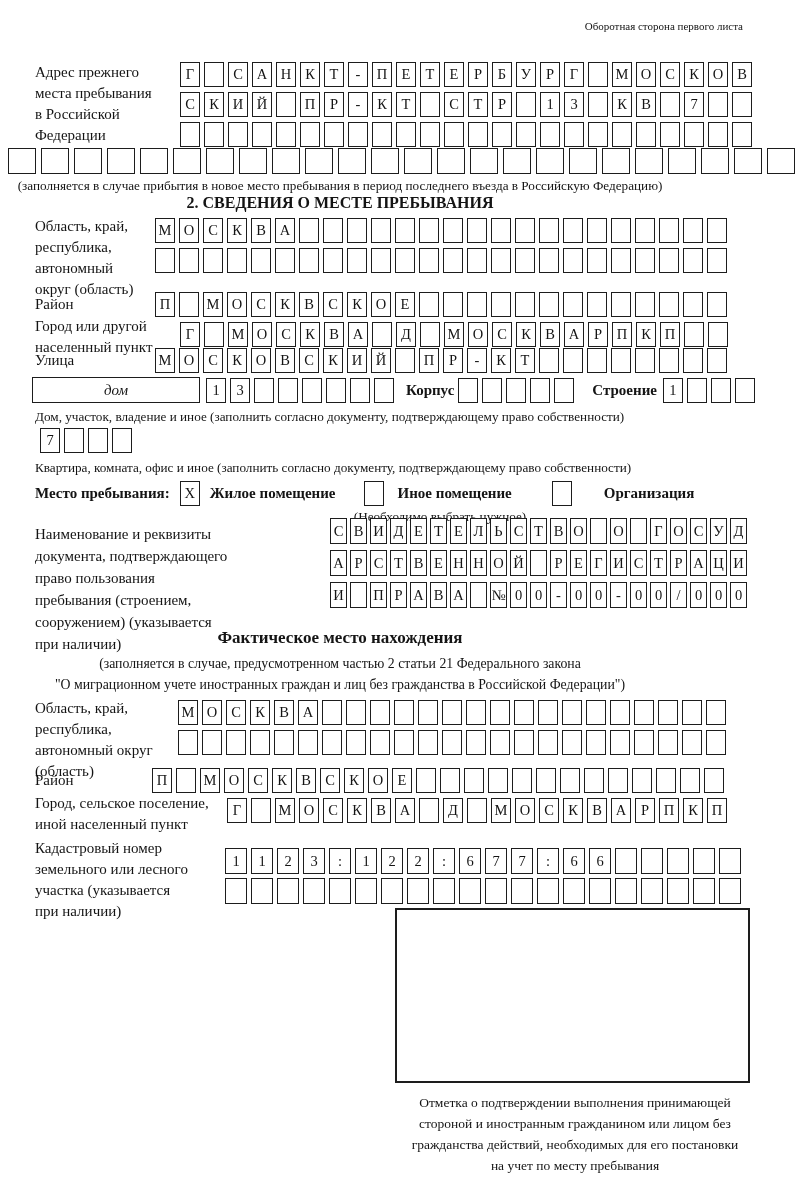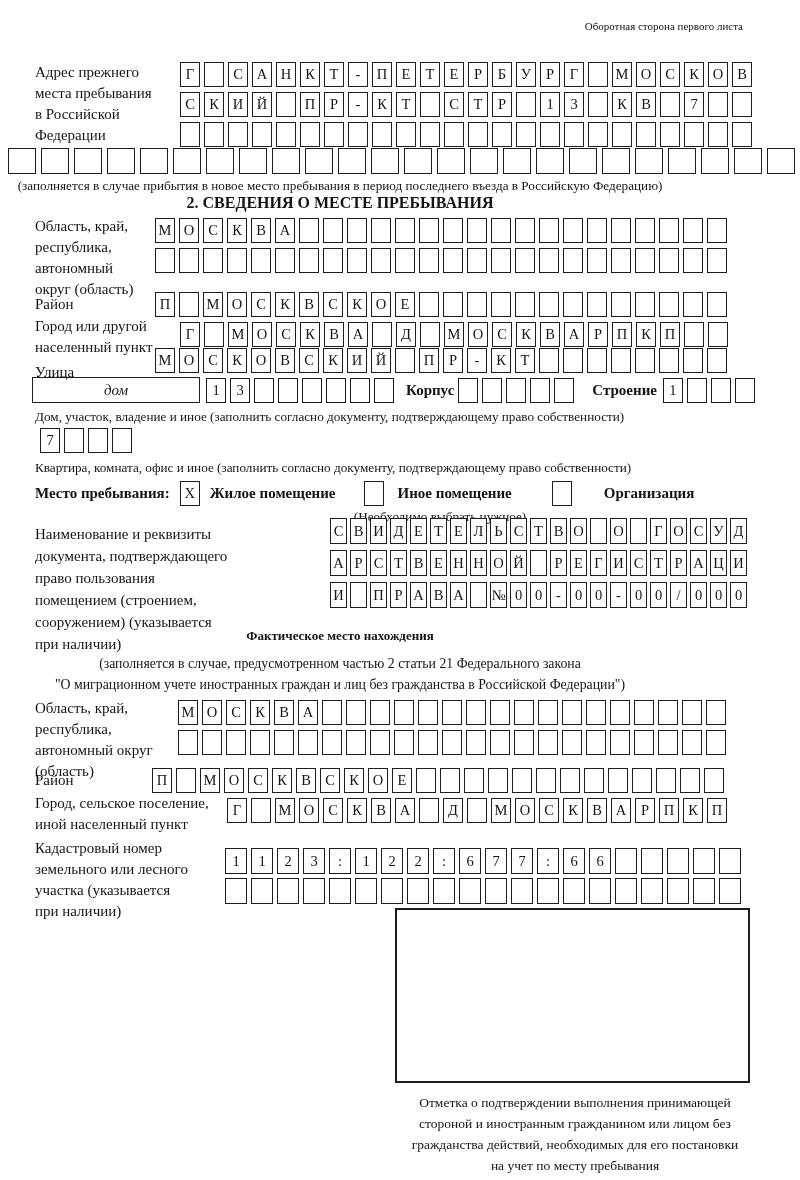--- a/index.html
+++ b/index.html
@@ -264,21 +264,21 @@
     <span class="cell">В</span>
     <span class="cell">А</span>
     <span class="cell">Р</span>
     <span class="cell">П</span>
     <span class="cell">К</span>
     <span class="cell">П</span>
     <span class="cell"></span>
     <span class="cell"></span>
   </div>
 
-<div class="lbl" style="left:35px;top:362px;">Улица</div>
+<div class="lbl" style="left:35px;top:350px;">Улица</div>
 <div class="grid" style="left:155px;top:348px;">
     <span class="cell">М</span>
     <span class="cell">О</span>
     <span class="cell">С</span>
     <span class="cell">К</span>
     <span class="cell">О</span>
     <span class="cell">В</span>
     <span class="cell">С</span>
     <span class="cell">К</span>
     <span class="cell">И</span>
@@ -347,21 +347,21 @@
   <div class="inline-lbl" style="margin-left:14px;">Иное помещение</div>
   <div class="chk" style="margin-left:40px;"></div>
   <div class="inline-lbl" style="margin-left:32px;">Организация</div>
 </div>
 <div class="cap" style="left:240px;top:508px;width:400px;text-align:center;">(Необходимо выбрать нужное)</div>
 
 <div class="lbl" style="left:35px;top:523px;line-height:22px;">
   <div>Наименование и реквизиты</div>
   <div>документа, подтверждающего</div>
   <div>право пользования</div>
-  <div>помещением (строением,</div>
+  <div>пребывания (строением,</div>
   <div>сооружением) (указывается</div>
   <div>при наличии)</div>
 </div>
 <div class="grid doc" style="left:330px;top:518px;">
     <span class="cell">С</span>
     <span class="cell">В</span>
     <span class="cell">И</span>
     <span class="cell">Д</span>
     <span class="cell">Е</span>
     <span class="cell">Т</span>
@@ -421,21 +421,21 @@
     <span class="cell">0</span>
     <span class="cell">-</span>
     <span class="cell">0</span>
     <span class="cell">0</span>
     <span class="cell">/</span>
     <span class="cell">0</span>
     <span class="cell">0</span>
     <span class="cell">0</span>
   </div>
 
-<div class="abs center bold" style="top:628px;font-size:13px;">Фактическое место нахождения</div>
+<div class="abs center bold" style="top:628px;font-size:17px;">Фактическое место нахождения</div>
 <div class="cap center" style="top:655px;font-size:13.8px;">(заполняется в случае, предусмотренном частью 2 статьи 21 Федерального закона</div>
 <div class="cap center" style="top:676px;font-size:13.8px;">"О миграционном учете иностранных граждан и лиц без гражданства в Российской Федерации")</div>
 
 <div class="lbl" style="left:35px;top:698px;">
   <div>Область, край,</div>
   <div>республика,</div>
   <div>автономный округ</div>
   <div>(область)</div>
 </div>
 <div class="grid" style="left:178px;top:700px;">

